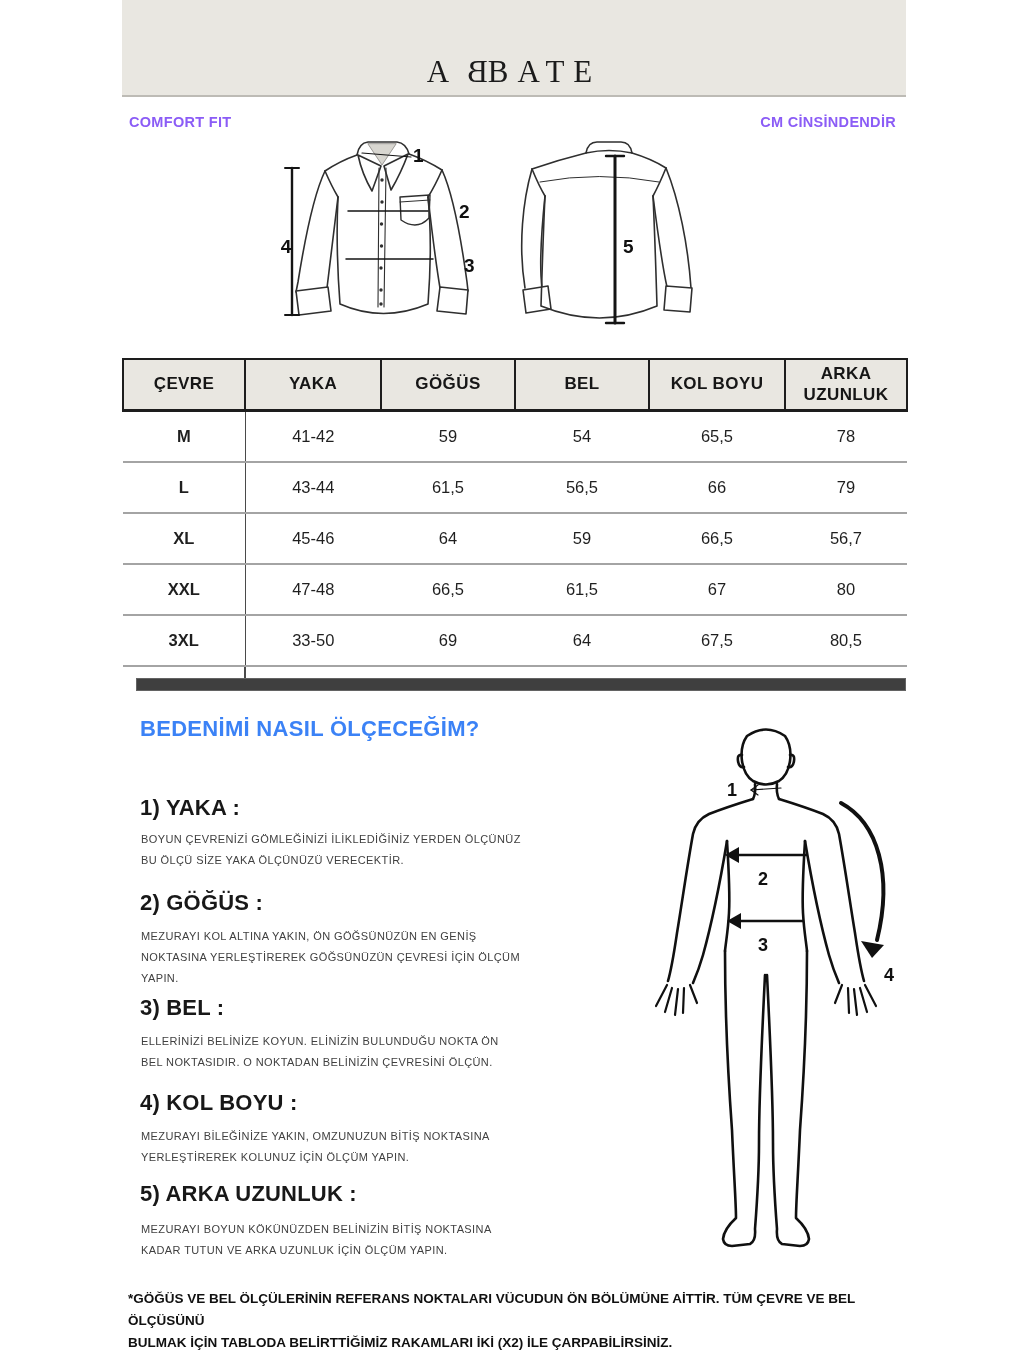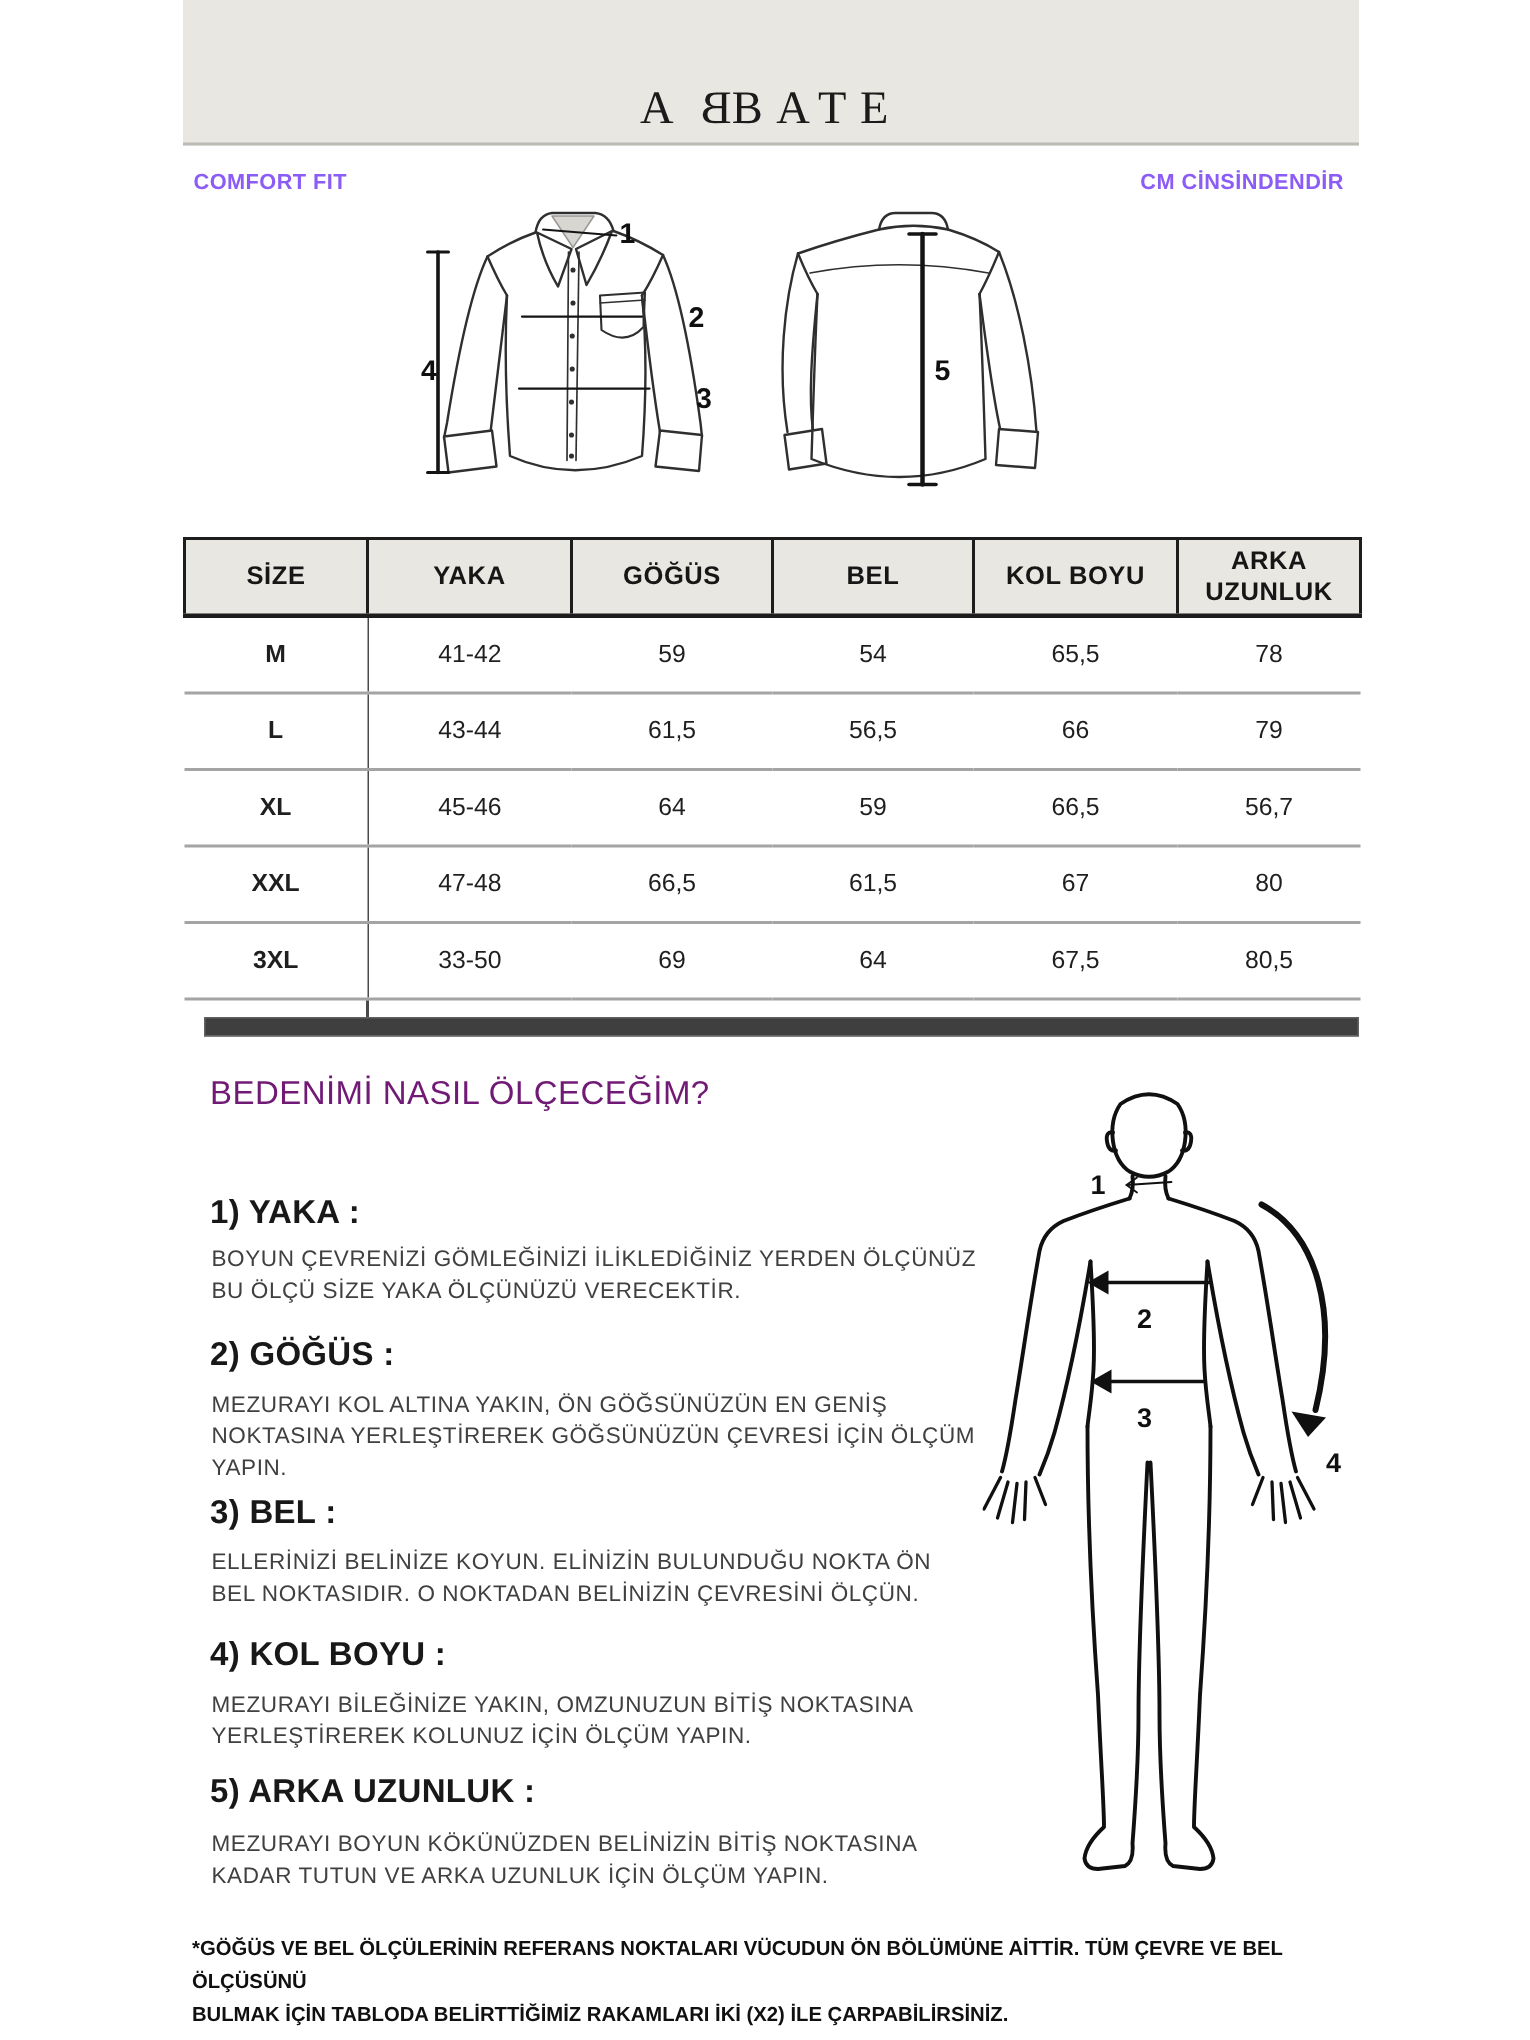--- a/index.html
+++ b/index.html
@@ -47,29 +47,29 @@
   }
   .bar {
     position:absolute; left:136px; top:678px; width:770px; height:13px;
     background:#3f3f3f; box-shadow:inset 0 0 0 1px #636363;
   }
   .bar-connector {
     position:absolute; left:244px; top:667px; width:1.5px; height:11px; background:#4a4a4a;
   }
   
   .guide-title {
-    position:absolute; left:140px; top:716px; font-size:22px; font-weight:normal;
-    letter-spacing:0.3px; color:#701a75;
+    position:absolute; left:140px; top:716px; font-size:22px; font-weight:bold;
+    letter-spacing:0.3px; color:#3b82f6;
   }
   .sec-head {
     position:absolute; left:140px; font-size:22px; font-weight:bold;
     letter-spacing:0.2px; color:#181818;
   }
   .sec-body {
-    position:absolute; left:141px; width:545px; font-size:15px; line-height:21px;
+    position:absolute; left:141px; width:545px; font-size:11px; line-height:21px;
     color:#404040; letter-spacing:0.4px; white-space:pre-line;
   }
   .s1h{top:795px} .s1b{top:829px}
   .s2h{top:890px} .s2b{top:926px}
   .s3h{top:995px} .s3b{top:1031px}
   .s4h{top:1090px} .s4b{top:1126px}
   .s5h{top:1181px} .s5b{top:1219px}
   .footnote {
     position:absolute; left:128px; top:1288px; width:800px;
     font-size:13.5px; font-weight:bold; line-height:22px; color:#101010;
@@ -160,21 +160,21 @@
     <colgroup>
       <col style="width:122px">
         <col style="width:136px">
         <col style="width:134px">
       <col style="width:134px">
         <col style="width:136px">
         <col style="width:122px">
     </colgroup>
     <thead>
       <tr>
-        <th>SİZE</th>
+        <th>ÇEVRE</th>
         <th>YAKA</th>
         <th>GÖĞÜS</th>
         <th>BEL</th>
         <th>KOL BOYU</th>
         <th>ARKA UZUNLUK</th>
       </tr>
     </thead>
     <tbody>
       <tr>
         <td>M</td>

